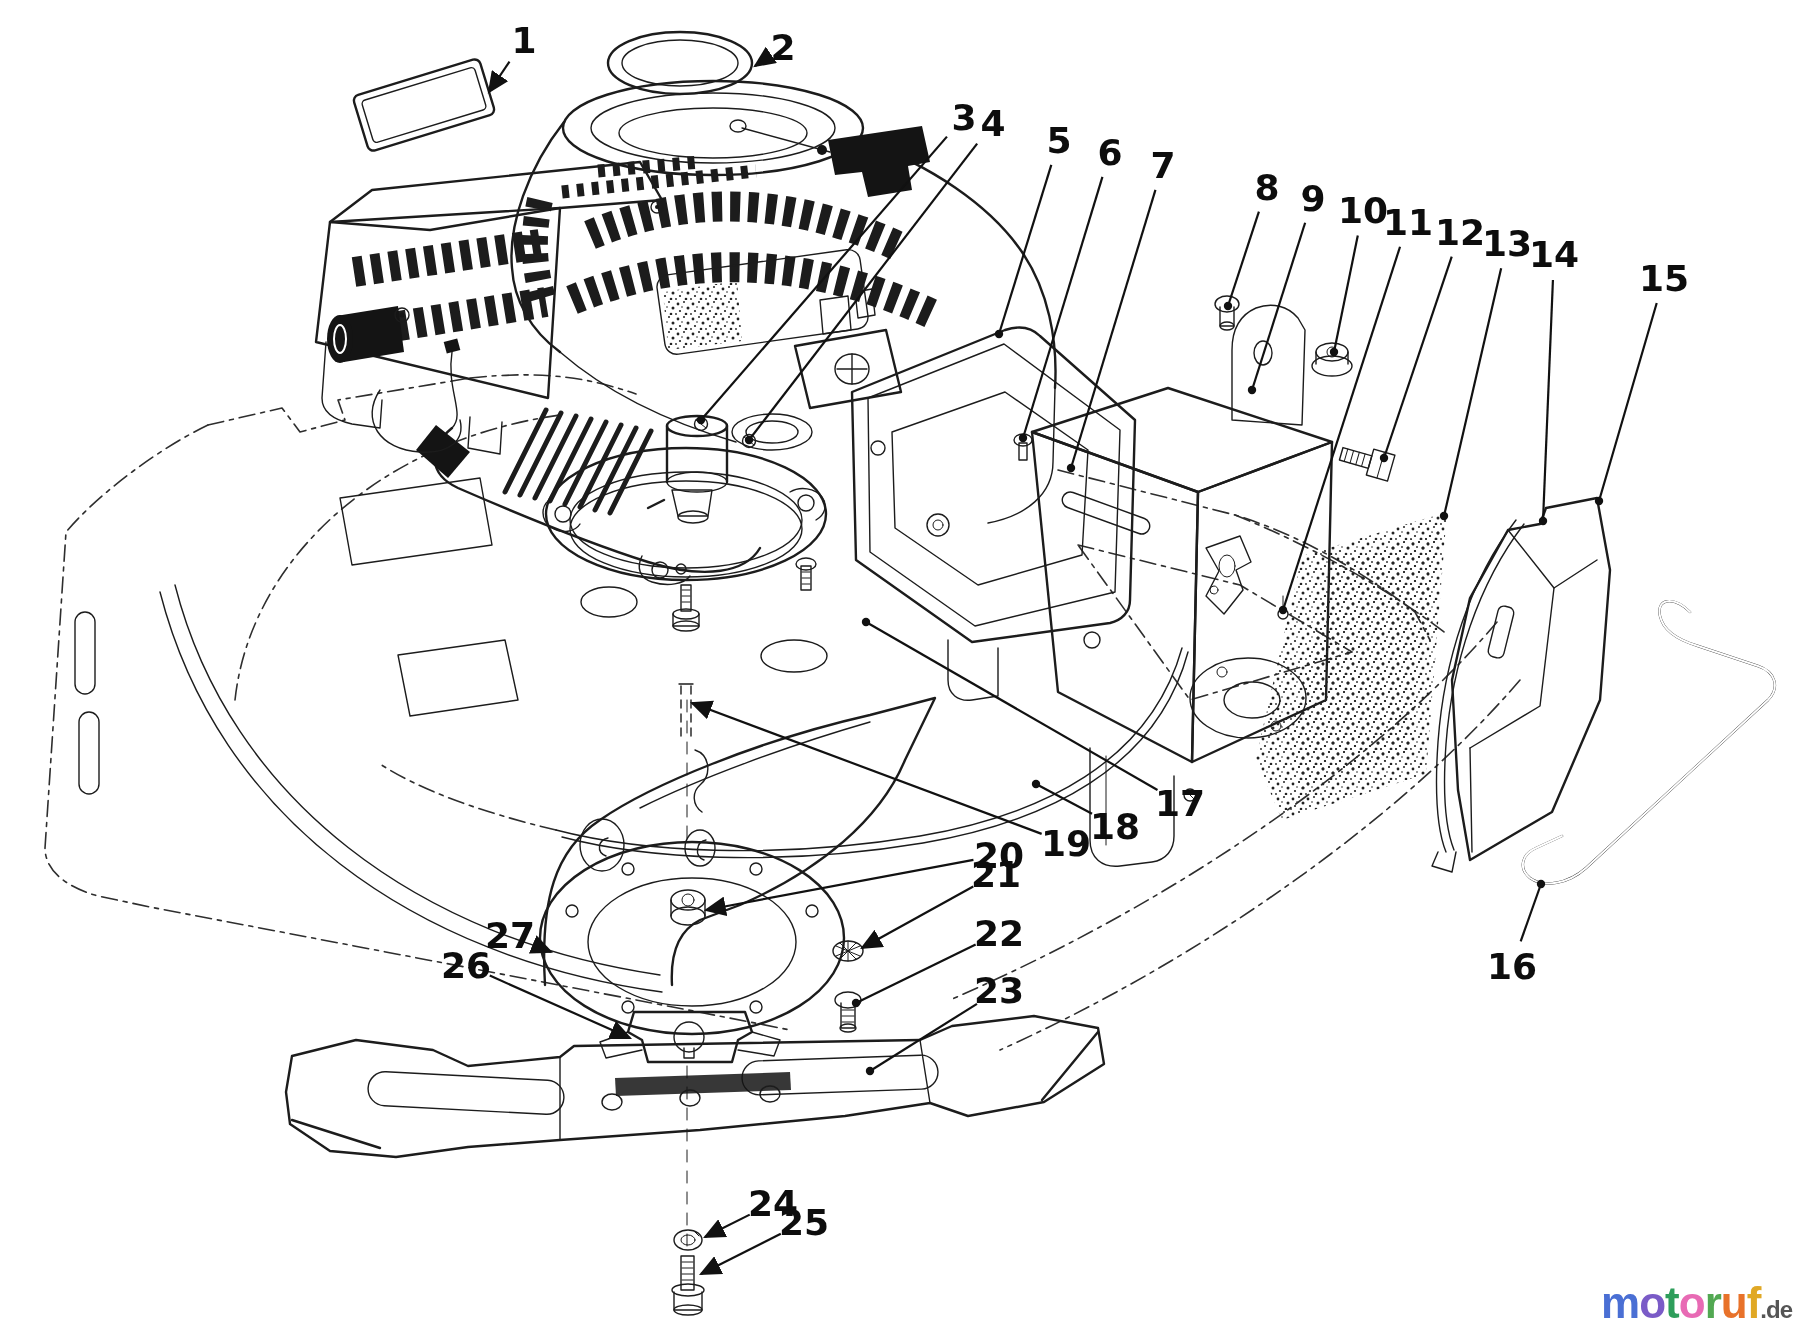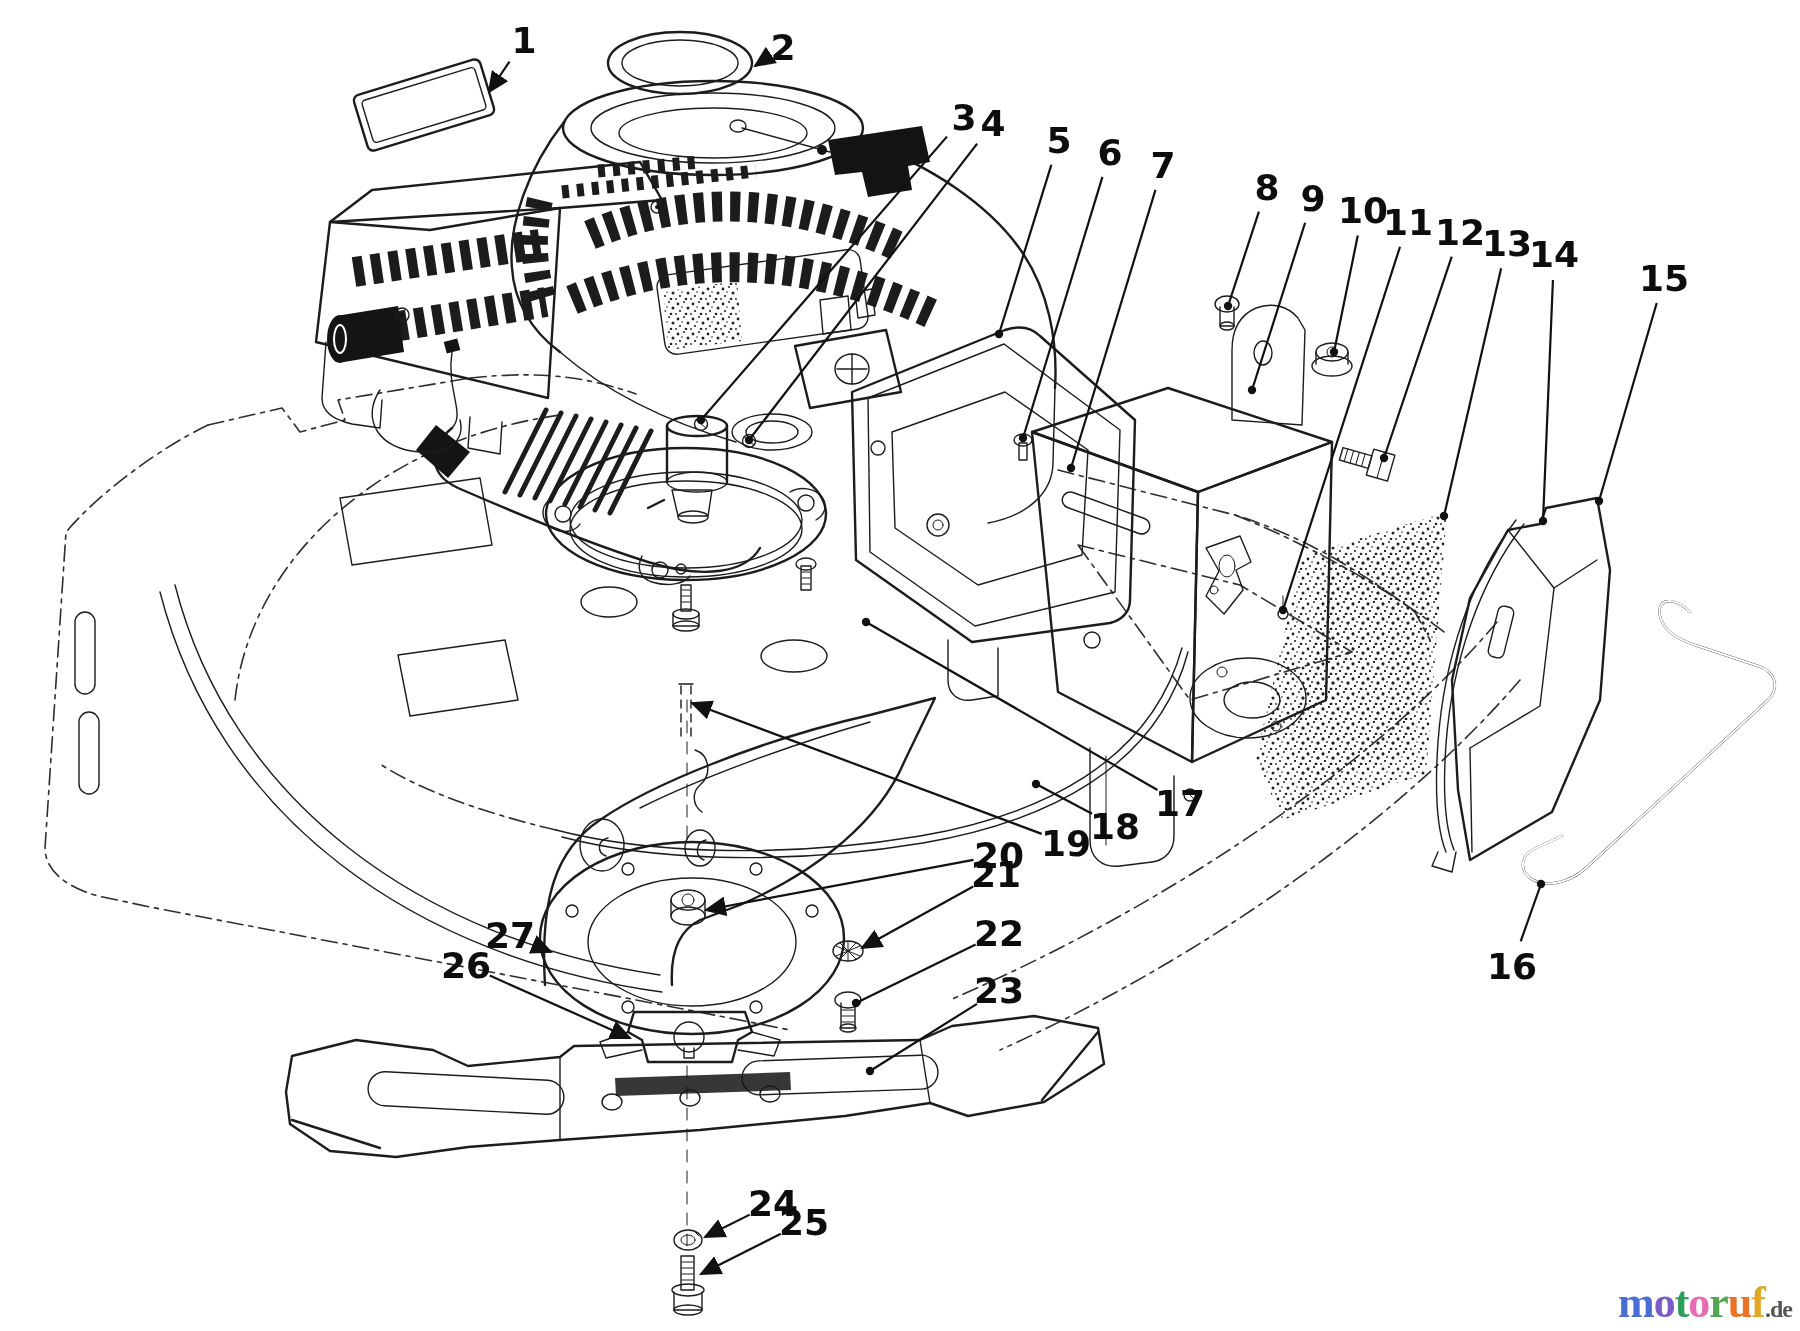--- a/index.html
+++ b/index.html
@@ -13,21 +13,21 @@
   .ink .whiteline{stroke:#ffffff;stroke-width:2;}
   .ink .phantom{stroke-width:1.6;stroke-dasharray:16 6 4 6;stroke:#2e2e2e;}
   .ink .slatband{stroke-width:30;stroke-dasharray:10 8;stroke-linecap:butt;}
   .ink .slatband2{stroke-width:26;stroke-dasharray:9 9;stroke-linecap:butt;}
   .ink .slatsmall{stroke-width:13;stroke-dasharray:7 8;stroke-linecap:butt;}
   .ink .fins{stroke-width:5;}
   .ink .stipfill{fill:url(#stip);stroke:none;}
   .callout-line{stroke:#111;stroke-width:2.2;fill:none;}
   .callout-dot{fill:#111;stroke:none;}
   .callout-num{font:bold 36px "DejaVu Sans","Liberation Sans",sans-serif;fill:#0d0d0d;text-anchor:middle;}
-  #watermark{position:absolute;right:8px;bottom:6px;font-family:Liberation Serif, serif;
+  #watermark{position:absolute;right:8px;bottom:6px;font-family:Liberation Sans, sans-serif;
              font-weight:bold;font-size:44px;letter-spacing:-1px;line-height:1;user-select:none;}
   #watermark .suffix{font-size:24px;font-weight:bold;}
 </style>
 </head>
 <body>
 
 <div id="stage">
 <svg id="diagram-svg" width="1800" height="1331" viewBox="0 0 1800 1331">
   <defs>
     <marker id="arrowhead" markerWidth="11" markerHeight="9" refX="9" refY="4.5" orient="auto">

